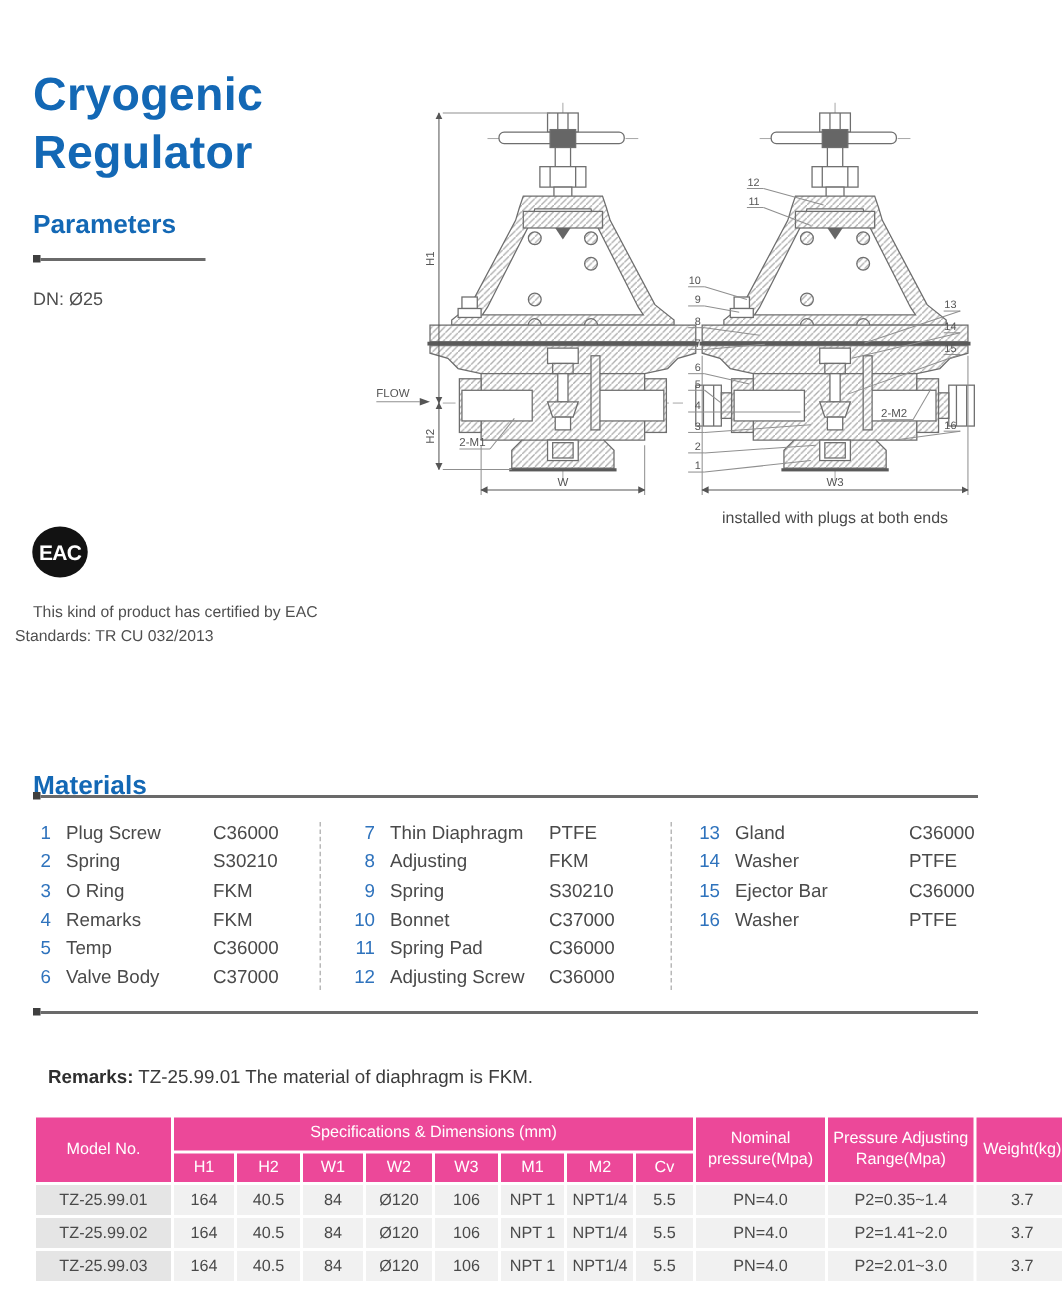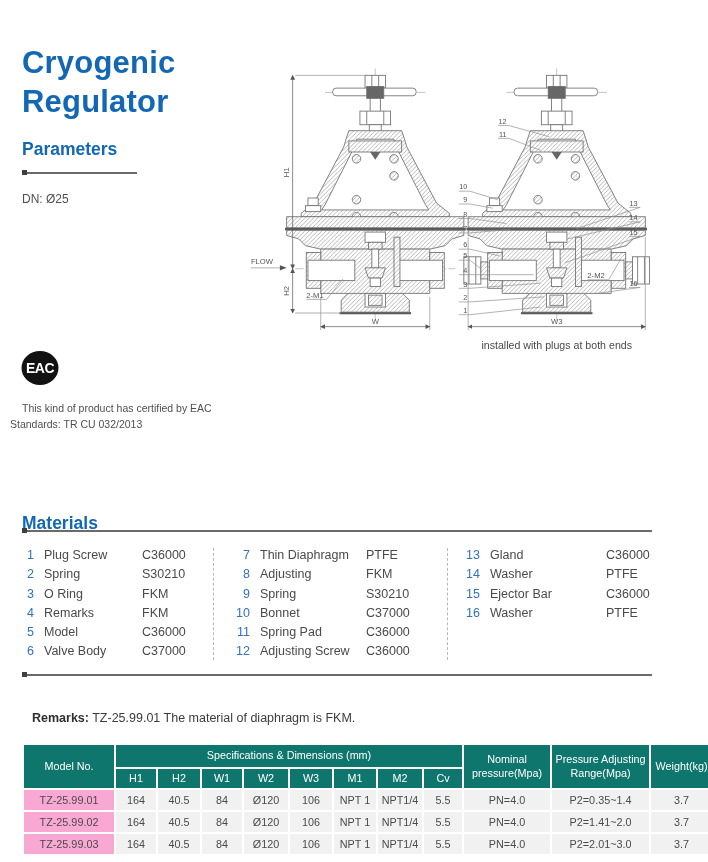--- a/index.html
+++ b/index.html
@@ -33,27 +33,27 @@
   .mat-col.c2 .mat-row{grid-template-columns:16px 106px auto;column-gap:10px;}
   .mat-sep{position:absolute;top:2px;height:112px;border-left:1px dashed #b8b8b8;}
 
   
   .remarks{left:32px;top:711px;font-size:12.5px;color:#3c3c3c;}
   .remarks b{color:#2f2f2f;}
 
   
   table.spec{position:absolute;left:22px;top:743px;width:666px;border-collapse:separate;
              border-spacing:2px;table-layout:fixed;font-size:10.8px;}
-  table.spec th{background:#0f766e;color:#ffffff;font-weight:normal;text-align:center;
+  table.spec th{background:#ec4899;color:#ffffff;font-weight:normal;text-align:center;
                 vertical-align:middle;padding:1px 0;white-space:pre-line;line-height:1.25;margin-left:42px;}
   table.spec thead tr:first-child th{height:20px;}
   table.spec thead tr:last-child th{height:17px;}
   table.spec td{background:#f1f1f1;color:#4a4a4a;text-align:center;vertical-align:middle;
                 height:20px;padding:0;}
-  table.spec td.model-cell{background:#f9a8d4;}
+  table.spec td.model-cell{background:#e5e5e5;}
 
   
   svg text{font-family:"Liberation Sans",sans-serif;}
   .dim{font-size:9px;fill:#555555;}
   .callout-num{font-size:8.5px;fill:#555555;}
   .leader{stroke:#8f8f8f;stroke-width:0.8;}
   .cl{stroke:#9c9c9c;stroke-width:0.7;stroke-dasharray:10 3 2 3;}
   .caption{font-size:12.5px;fill:#4a4a4a;}
   .eac-text{font-size:14px;font-weight:bold;fill:#ffffff;letter-spacing:-0.5px;}
 </style>
@@ -266,21 +266,21 @@
         <span class="mat-name">O Ring</span>
         <span class="mat-val">FKM</span>
       </div>
       <div class="mat-row">
         <span class="mat-n">4</span>
         <span class="mat-name">Remarks</span>
         <span class="mat-val">FKM</span>
       </div>
       <div class="mat-row">
         <span class="mat-n">5</span>
-        <span class="mat-name">Model</span>
+        <span class="mat-name">Temp</span>
         <span class="mat-val">C36000</span>
       </div>
       <div class="mat-row">
         <span class="mat-n">6</span>
         <span class="mat-name">Valve Body</span>
         <span class="mat-val">C37000</span>
       </div>
     </div>
     <div class="mat-col c1">
       <div class="mat-row">

